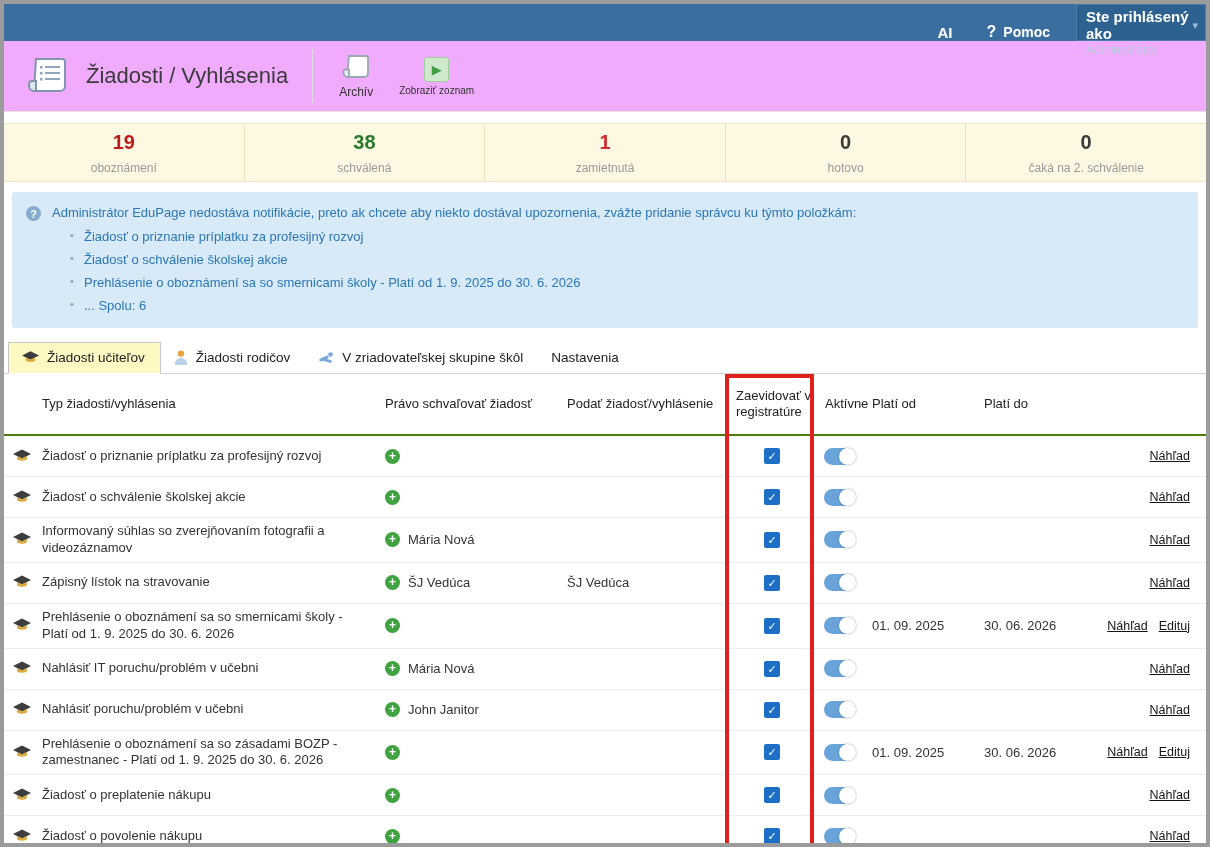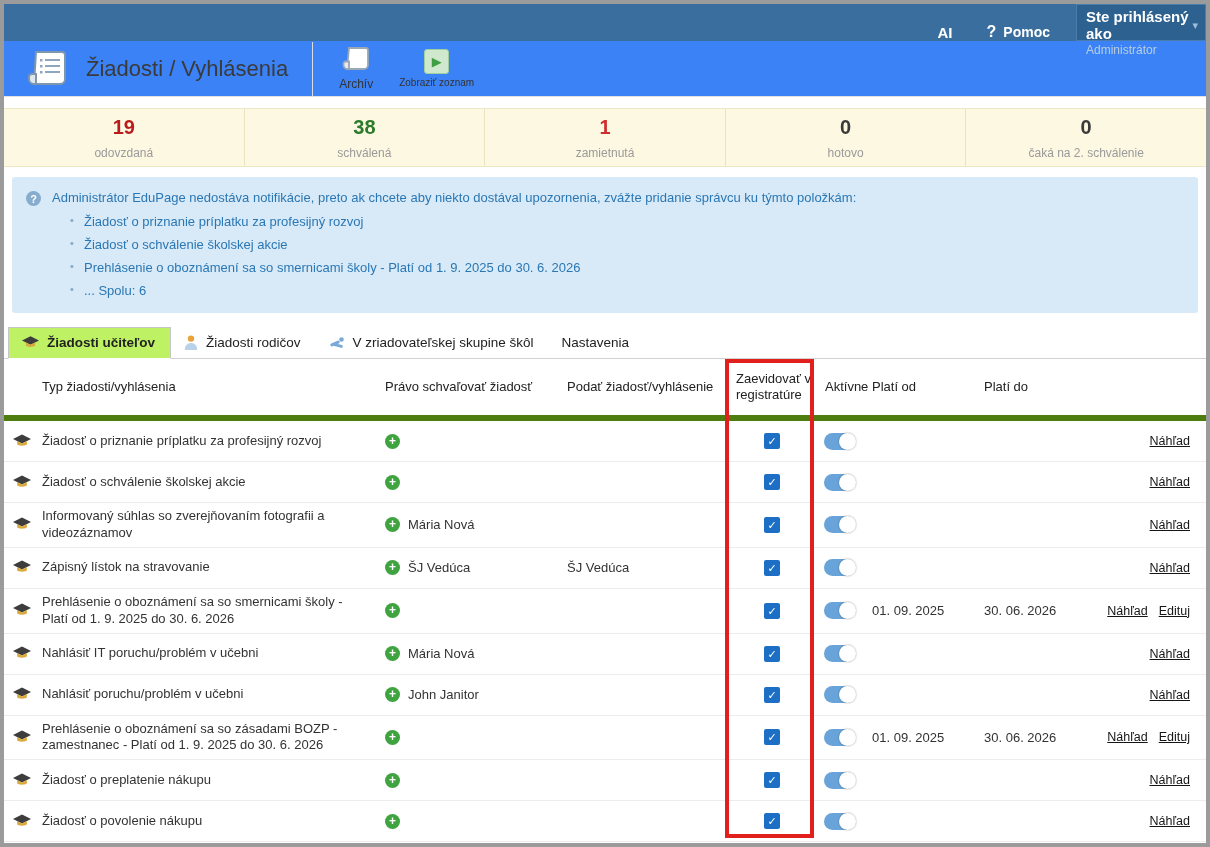--- a/index.html
+++ b/index.html
@@ -13,21 +13,21 @@
   .topbar-right { margin-left:auto; display:flex; align-items:flex-end; height:100%; }
   .ai-label { color:#fff; font-weight:bold; font-size:15px; margin-right:34px; }
   .help { display:flex; align-items:center; gap:7px; color:#fff; font-weight:bold; font-size:14px; margin-right:26px; cursor:pointer; }
   .help-q { font-size:16px; }
   .userbox { width:130px; height:37px; background:#2d6190; border:1px solid #4a7da9; padding:3px 9px 0 9px; position:relative; cursor:pointer; }
   .userbox-label { color:#fff; font-weight:bold; font-size:15px; }
   .userbox-name { color:#b9cede; font-size:12px; margin-top:1px; }
   .userbox-caret { position:absolute; right:7px; bottom:8px; color:#9fbeda; font-size:11px; }
 
   
-  .pagehead { height:56px; border-bottom:1px solid #e2e2e2; display:flex; align-items:center; padding:0 20px; background:#3b82f6; }
+  .pagehead { height:71px; border-bottom:1px solid #e2e2e2; display:flex; align-items:center; padding:0 20px; background:#f0abfc; }
   .pagetitle { font-size:22px; color:#3a3a3a; margin-left:16px; }
   .head-divider { width:1px; height:54px; background:#ddd; margin:0 26px 0 24px; }
   .tool { display:flex; flex-direction:column; align-items:center; margin-right:26px; cursor:pointer; }
   .tool-label { font-size:12px; color:#333; margin-top:3px; }
   .tool-label.small { font-size:10px; }
   .play-btn { width:25px; height:25px; background:#cfe8ce; border:1px solid #9fcf9e; border-radius:3px; display:flex; align-items:center; justify-content:center; color:#3f9f42; font-size:13px; }
 
   
   .stats { margin-top:11px; background:#fcf8e2; border-top:1px solid #eee7c6; border-bottom:1px solid #eee7c6; display:flex; height:59px; }
   .stat { flex:1; border-right:1px solid #eae3c2; display:flex; flex-direction:column; align-items:center; justify-content:center; }
@@ -39,26 +39,26 @@
   .notice { margin:10px 8px 0 8px; background:#d8eaf7; border-radius:3px; padding:13px 14px 15px 14px; color:#2a77b5; font-size:13px; }
   .notice-head { display:flex; align-items:flex-start; gap:11px; }
   .q-icon { flex:0 0 auto; width:15px; height:15px; border-radius:50%; background:#86acce; color:#fff; font-size:11px; font-weight:bold; display:flex; align-items:center; justify-content:center; margin-top:1px; }
   .notice ul { list-style:none; margin:7px 0 0 44px; }
   .notice li { margin-top:8px; position:relative; padding-left:14px; }
   .notice li::before { content:"•"; position:absolute; left:0; top:0; color:#7fa6c8; font-size:11px; }
 
   
   .tabs { margin-top:13px; display:flex; align-items:flex-end; height:33px; border-bottom:1px solid #d2d2d2; padding-left:4px; background:#fff; }
   .tab { display:flex; align-items:center; gap:8px; padding:7px 15px 8px 13px; font-size:13.5px; color:#222; cursor:pointer; white-space:nowrap; }
-  .tab.active { border:1px solid #c6c6c6; border-bottom:1px solid #fff; margin-bottom:-1px; background:#bef264; font-weight:bold; }
+  .tab.active { border:1px solid #c6c6c6; border-bottom:1px solid #fff; margin-bottom:-1px; background:#fef9c3; font-weight:normal; }
 
   
   .table-wrap { position:relative; }
   .tgrid { display:grid; grid-template-columns:26px 340px 182px 169px 86px 50px 112px 112px 1fr; padding-left:8px; align-items:center; }
-  .thead { height:62px; border-bottom:6px solid #4d7c0f; font-size:13px; color:#222; }
+  .thead { height:62px; border-bottom:2px solid #4d7c0f; font-size:13px; color:#222; }
   .thead .h { padding-left:7px; line-height:1.25; }
   .thead .h.first { padding-left:4px; }
   .row { min-height:41px; border-bottom:1px solid #ececec; font-size:13px; color:#333; }
   .cell-type { padding:5px 12px 5px 4px; line-height:1.3; }
   .cell-approve { display:flex; align-items:center; gap:8px; padding-left:7px; }
   .cell-submit { padding-left:7px; }
   .cell-date { padding-left:7px; }
   .cell-links { display:flex; justify-content:flex-end; gap:11px; padding-right:16px; }
   .cell-links a { color:#151515; font-size:12.5px; text-decoration:underline; cursor:pointer; }
   .cell-links a:empty { display:none; }
@@ -116,21 +116,21 @@
     </div>
     <div class="tool">
       <span class="play-btn">▶</span>
       <span class="tool-label small">Zobraziť zoznam</span>
     </div>
   </div>
 
   <div class="stats" id="stats-row">
   <div class="stat">
     <div class="stat-value" style="color: #b91c1c;">19</div>
-    <div class="stat-label">odovzdaná</div>
+    <div class="stat-label">oboznámení</div>
   </div>
 
   <div class="stat">
     <div class="stat-value" style="color: rgb(44, 122, 44);">38</div>
     <div class="stat-label">schválená</div>
   </div>
 
   <div class="stat">
     <div class="stat-value" style="color: rgb(207, 46, 46);">1</div>
     <div class="stat-label">zamietnutá</div>

